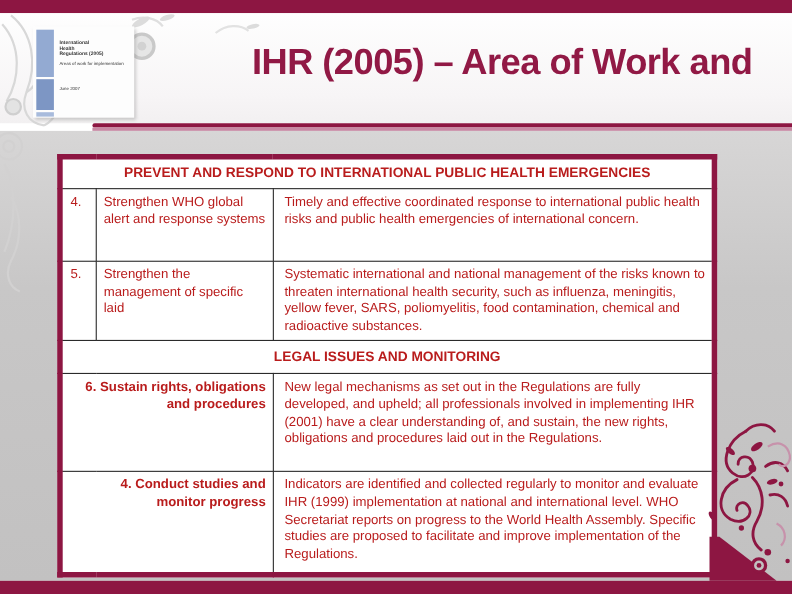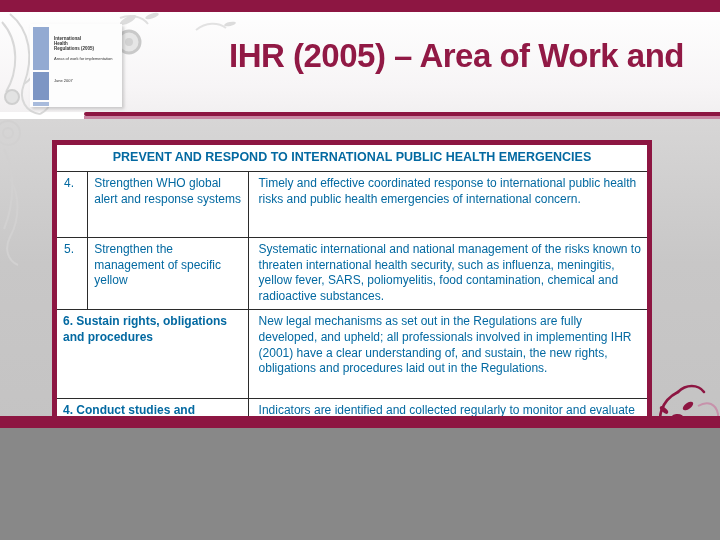--- a/index.html
+++ b/index.html
@@ -1,17 +1,17 @@
 <!DOCTYPE html>
 <html><head>
 <meta charset="utf-8">
 <style>
   html,body{margin:0;padding:0;background:#888;}
   .slide{
-    position:relative;width:720px;height:428px;overflow:hidden;
+    position:relative;width:720px;height:540px;overflow:hidden;
     background:#fff;font-family:"Liberation Sans",sans-serif;
     -webkit-font-smoothing:antialiased;
   }
   
   .top-bar{position:absolute;top:0;left:0;width:720px;height:12px;background:#8D1642;}
   .bottom-bar{position:absolute;bottom:0;left:0;width:720px;height:12px;background:#8D1642;}
   
   .header{position:absolute;top:12px;left:0;width:720px;height:100px;
     background:linear-gradient(180deg,#FEFEFE 0%,#F7F5F6 75%,#F2F0F1 100%);}
   .rule-dark{position:absolute;top:112px;left:84px;width:636px;height:4px;background:#8D1642;border-radius:2px 0 0 2px;}
@@ -34,29 +34,29 @@
   .thumb-text .t-sub{margin-top:10px;font-size:8px;}
   .thumb-text .t-date{margin-top:34px;font-size:8px;}
   
   table.goals{
     position:absolute;left:52px;top:140px;width:600px;
     border-collapse:collapse;table-layout:fixed;background:#fff;
     border:5px solid #8D1642;
   }
   table.goals td{
     border:1px solid #2B2B2B;vertical-align:top;
-    color:#0369a1;font-size:12px;line-height:15.8px;
+    color:#b91c1c;font-size:12px;line-height:15.8px;
     padding:4px 6px 4px 6px;
   }
   table.goals td.sec{
     text-align:center;vertical-align:middle;font-weight:bold;font-size:12.5px;padding:5px 4px;
   }
   table.goals td.num{padding-left:7px;}
   table.goals td.goal{padding-left:10px;padding-right:6px;margin-left:34px;}
-  table.goals td.bold-area{font-weight:bold;}
+  table.goals td.bold-area{font-weight:bold;text-align:right;}
   
   .decor{position:absolute;pointer-events:none;}
 </style>
 </head>
 <body>
 
 <div class="slide">
 
   <div class="top-bar"></div>
 
@@ -123,22 +123,25 @@
         <tr style="height:27px">
       <td class="sec" colspan="3">PREVENT AND RESPOND TO INTERNATIONAL PUBLIC HEALTH EMERGENCIES</td>
     </tr>
     <tr style="height:66px">
       <td class="num">4.</td>
       <td>Strengthen WHO global alert and response systems</td>
       <td class="goal">Timely and effective coordinated response to international public health risks and public health emergencies of international concern.</td>
     </tr>
     <tr style="height:71px">
       <td class="num">5.</td>
-      <td>Strengthen the management of specific yellow</td>
+      <td>Strengthen the management of specific laid</td>
       <td class="goal">Systematic international and national management of the risks known to threaten international health security, such as influenza, meningitis, yellow fever, SARS, poliomyelitis, food contamination, chemical and radioactive substances.</td>
+    </tr>
+    <tr style="height:30px">
+      <td class="sec" colspan="3">LEGAL ISSUES AND MONITORING</td>
     </tr>
     <tr style="height:89px">
       <td class="bold-area" colspan="2">6. Sustain rights, obligations and procedures</td>
       <td class="goal">New legal mechanisms as set out in the Regulations are fully developed, and upheld; all professionals involved in implementing IHR (2001) have a clear understanding of, and sustain, the new rights, obligations and procedures laid out in the Regulations.</td>
     </tr>
     <tr style="height:94px">
       <td class="bold-area" colspan="2">4. Conduct studies and monitor progress</td>
       <td class="goal">Indicators are identified and collected regularly to monitor and evaluate IHR (1999) implementation at national and international level. WHO Secretariat reports on progress to the World Health Assembly. Specific studies are proposed to facilitate and improve implementation of the Regulations.</td>
     </tr>
   </tbody>

